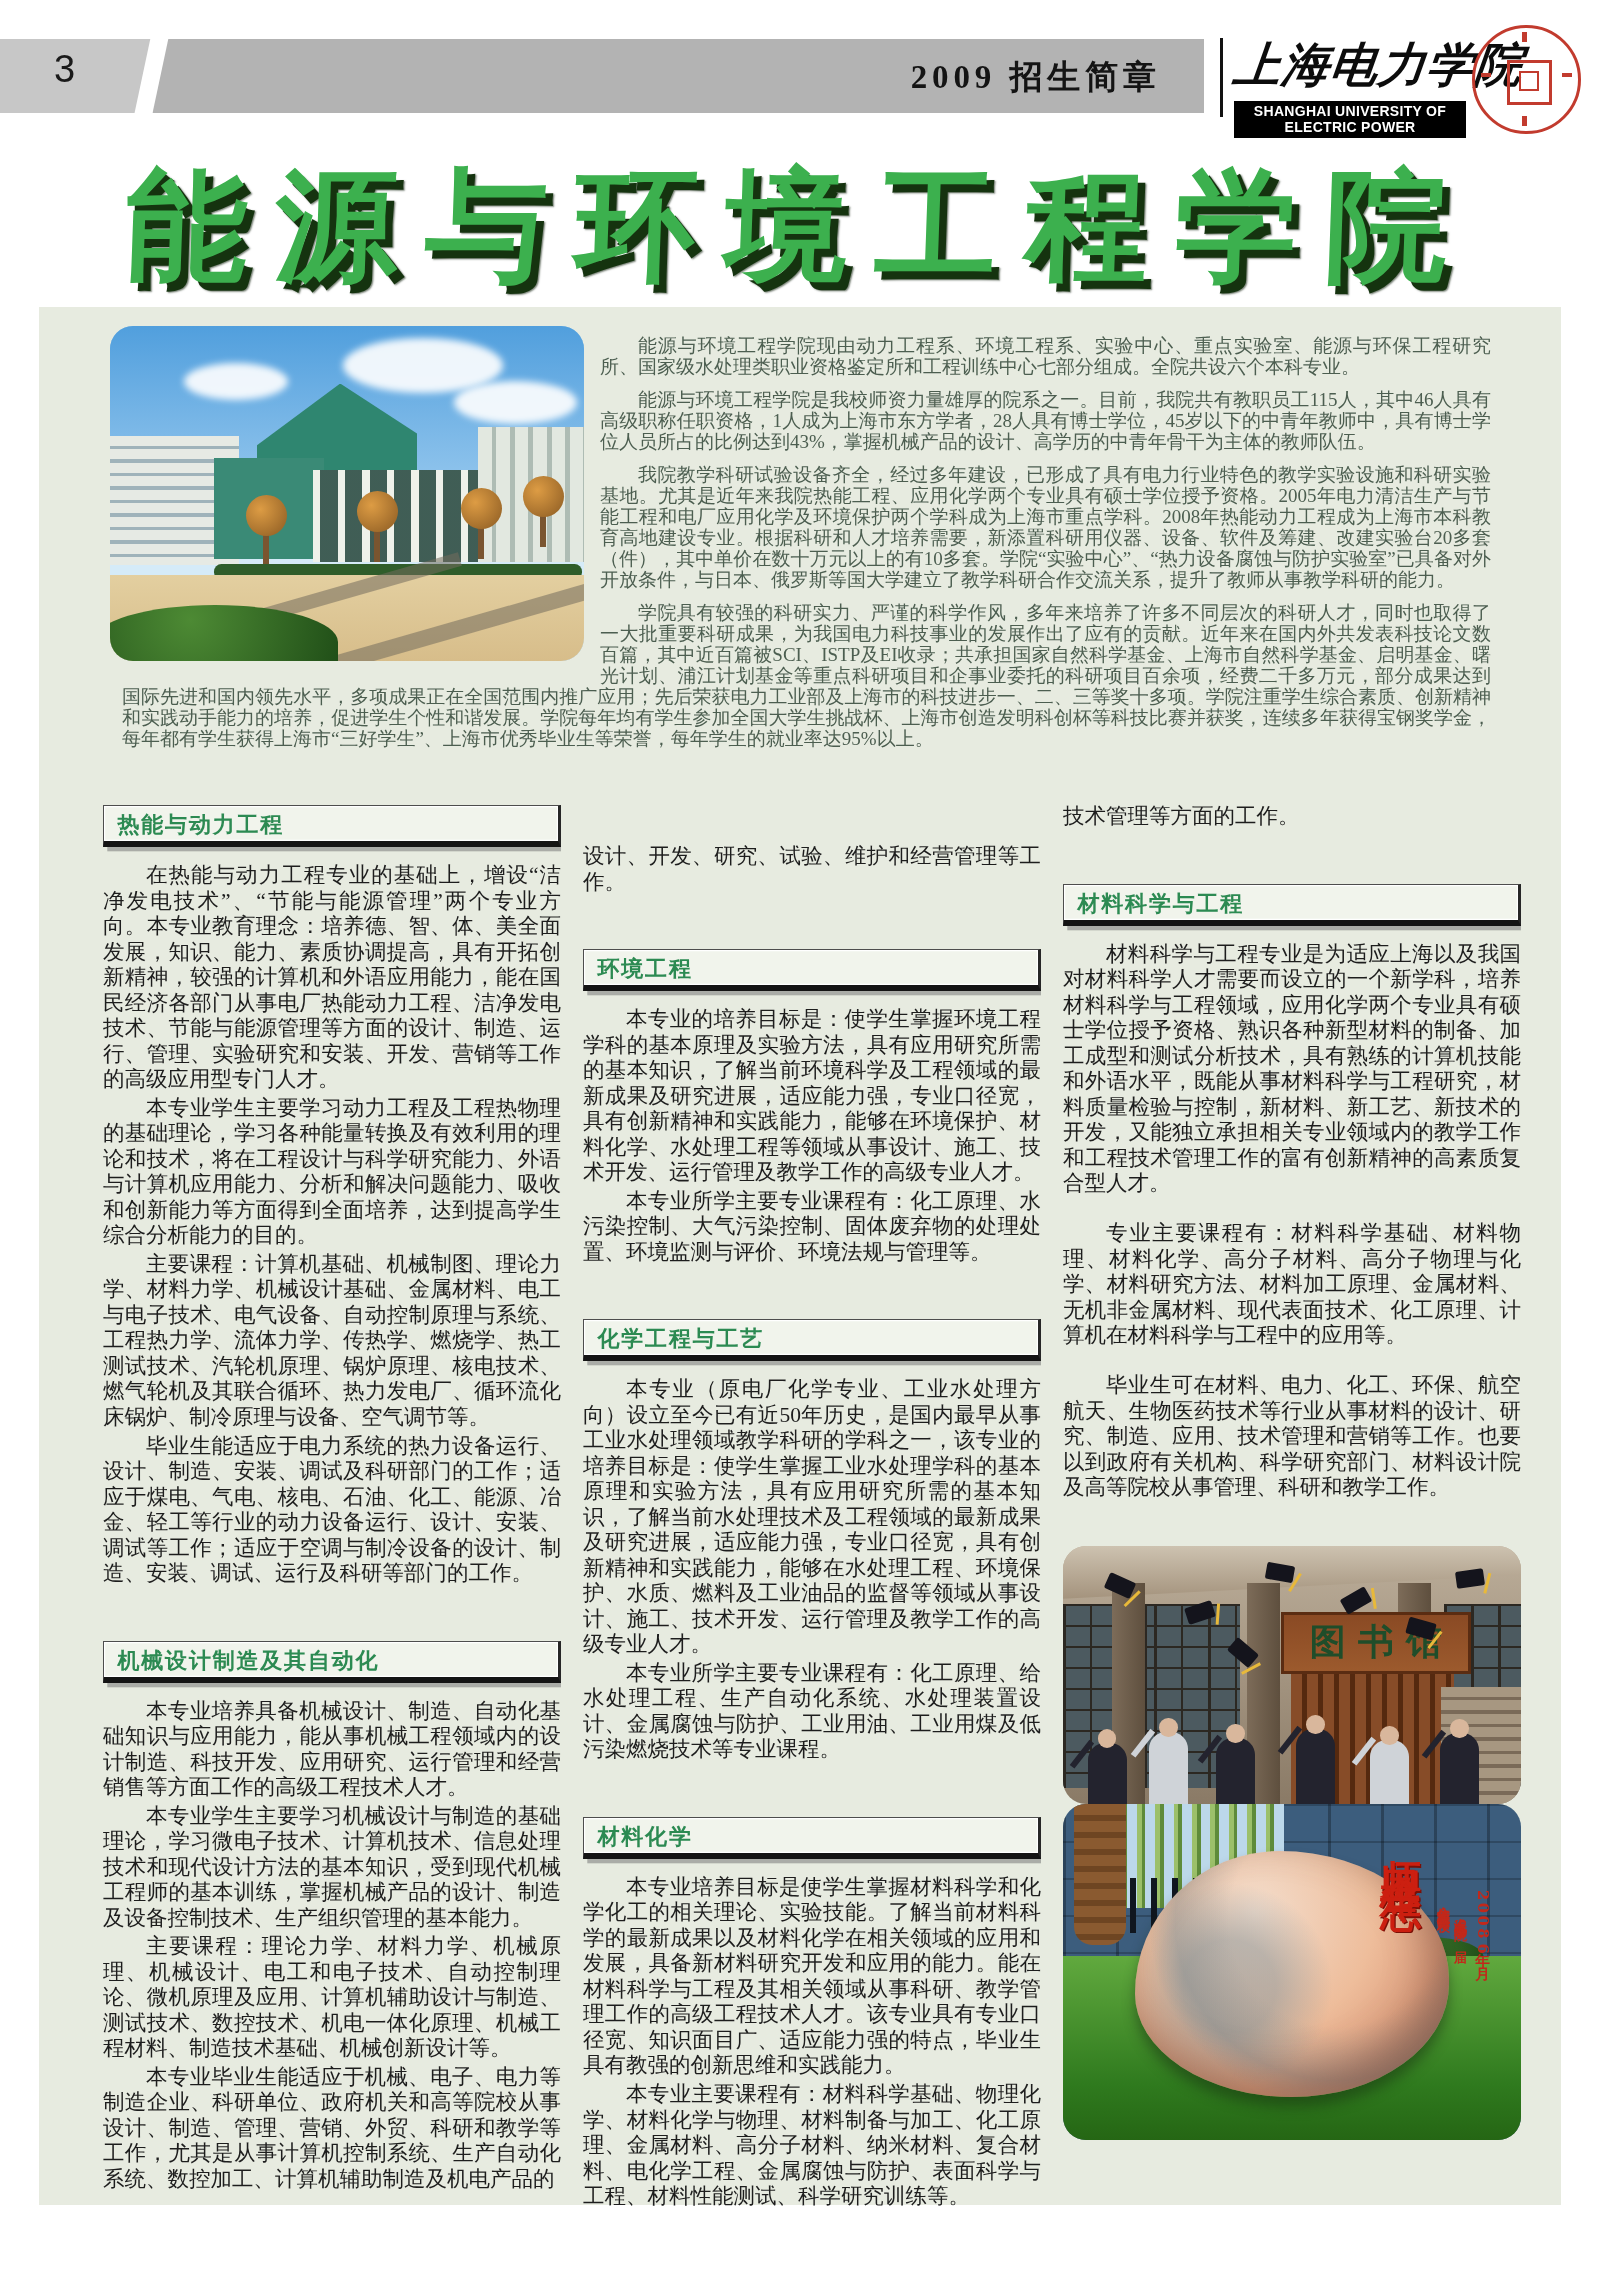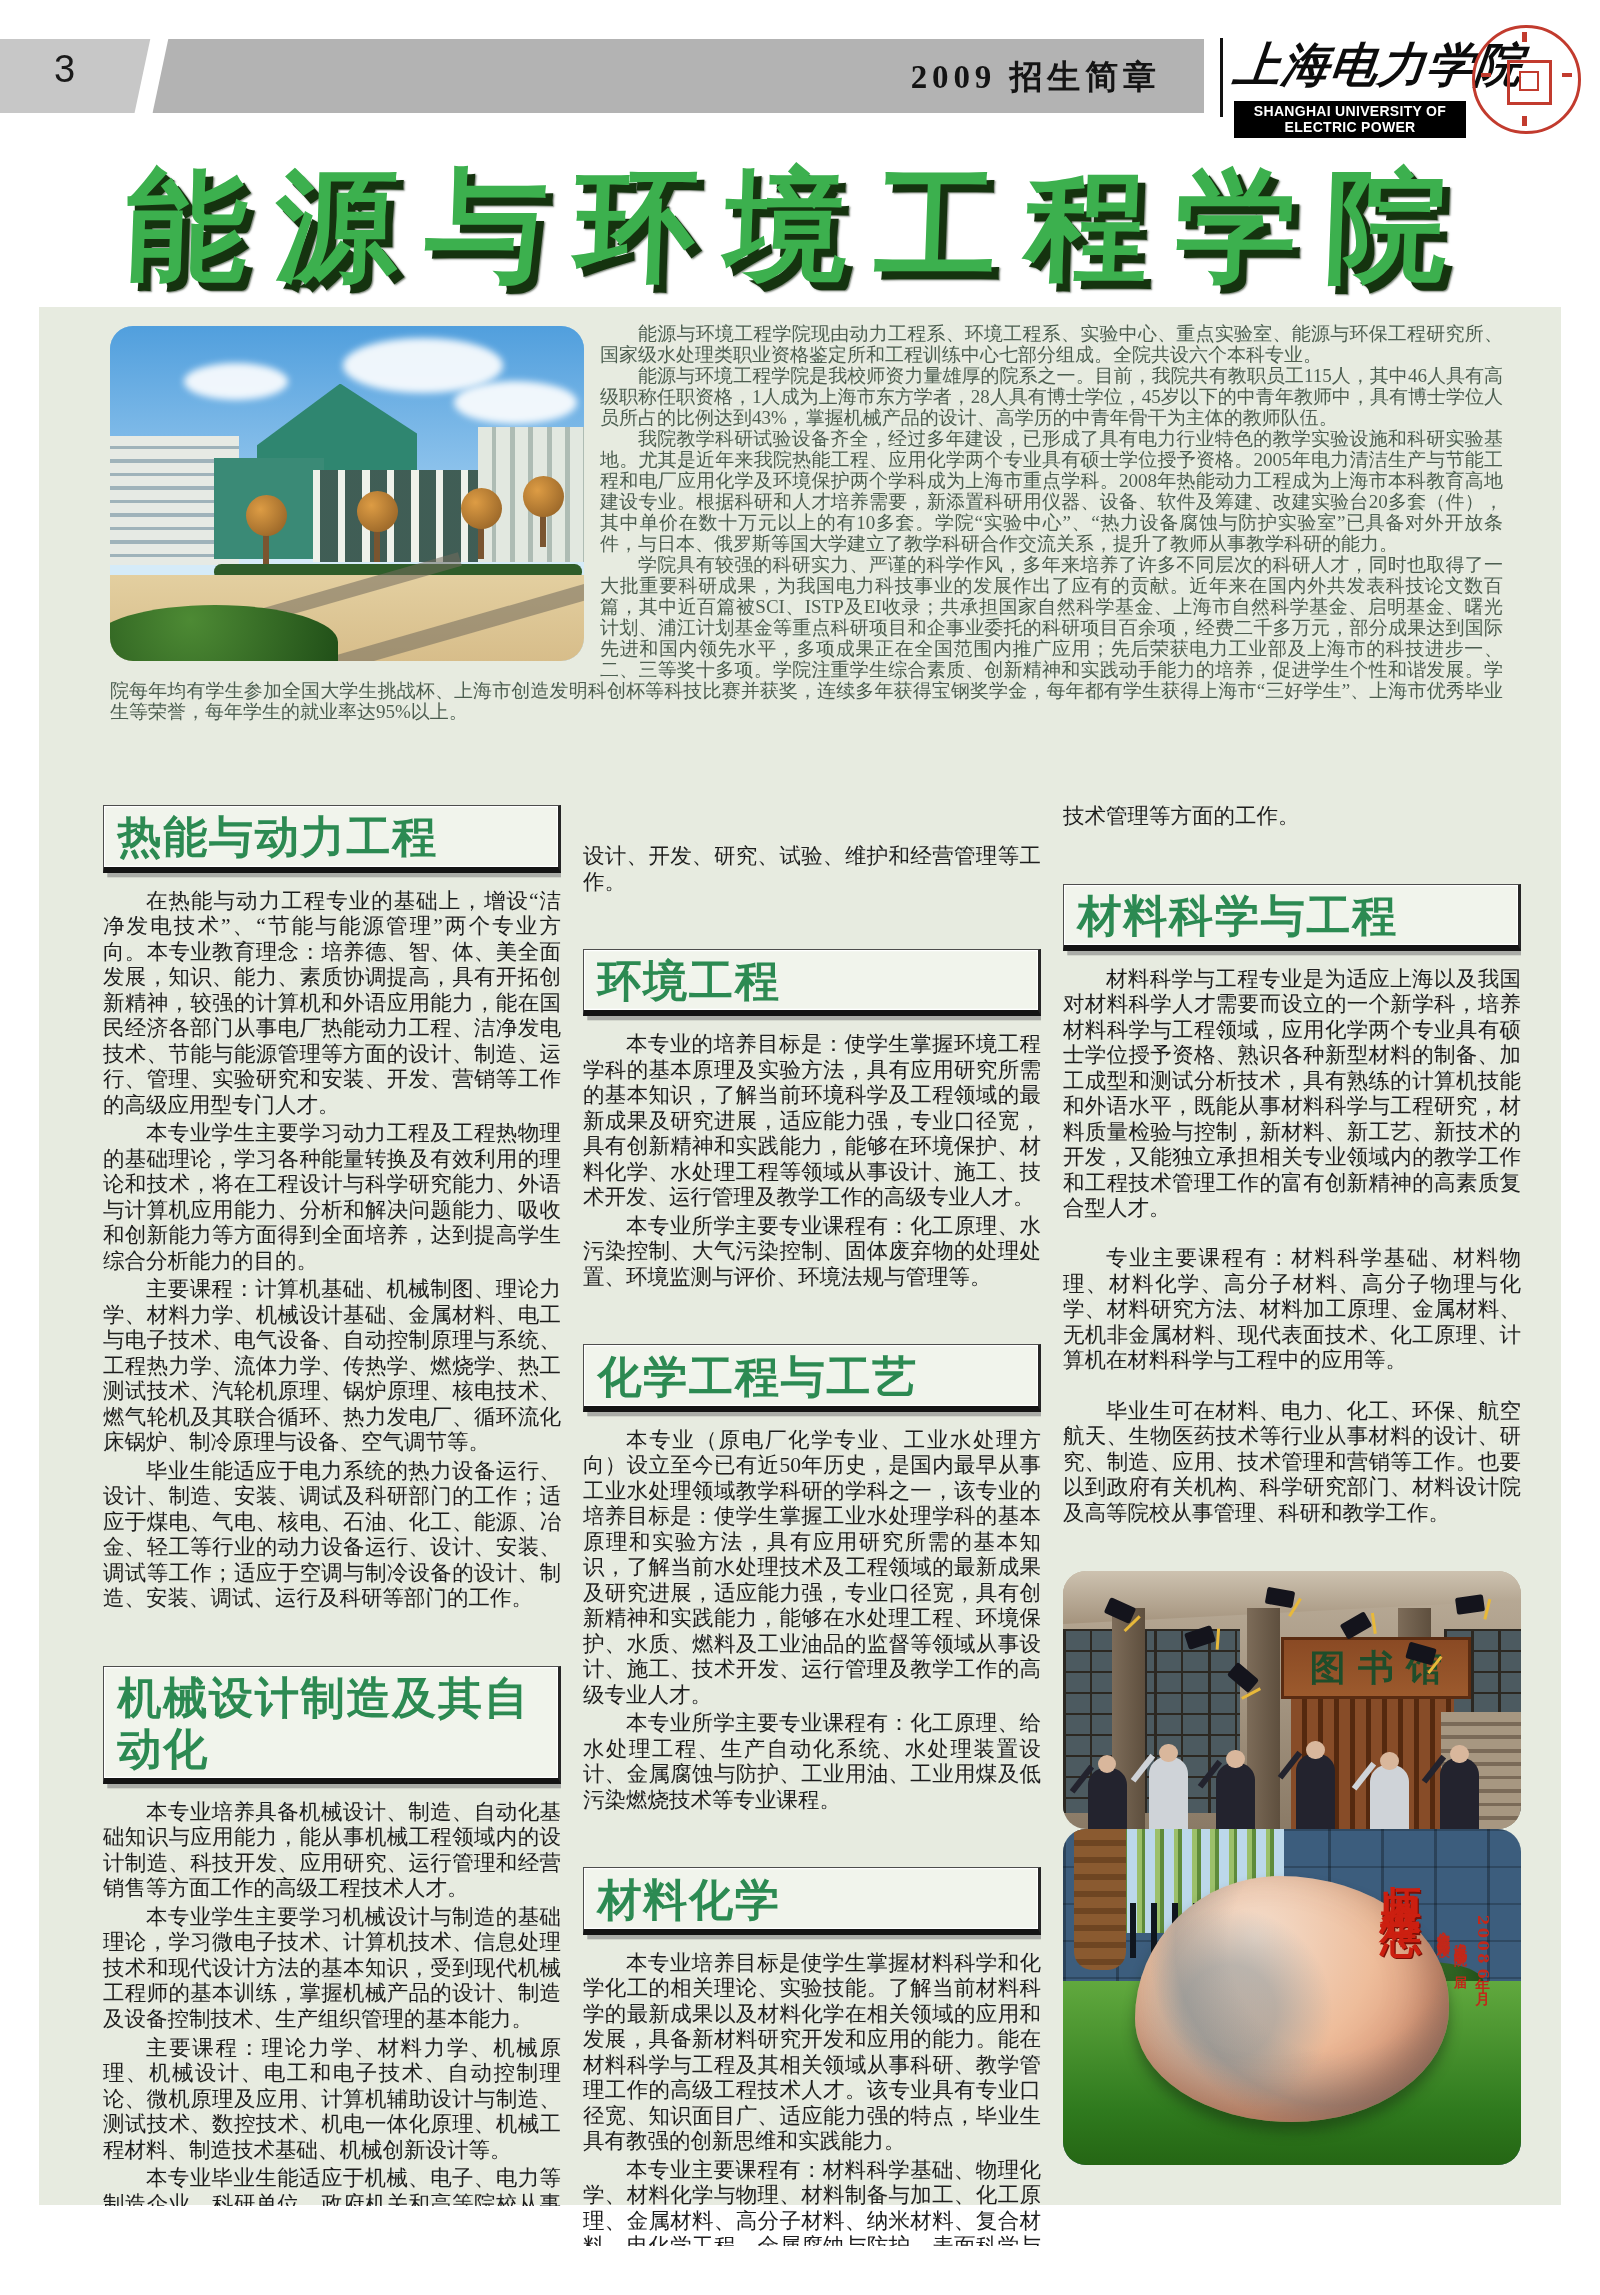--- a/index.html
+++ b/index.html
@@ -30,21 +30,21 @@
     font-size:122px;font-weight:bold;letter-spacing:28px;color:#3cb04e;
     font-family:"DejaVu Serif",serif;transform:skewX(-2deg);
     text-shadow:7.4px 8px 0 #15330f, 8.6px 9.2px 1.8px rgba(10,25,6,.55);
     white-space:nowrap;
   }
   
   .panel{position:absolute;left:39px;top:307px;width:1522px;height:1898px;background:#e7ebe0;}
   
   .intro{position:absolute;left:71px;top:16px;width:1393px;height:491px;overflow:hidden;
     font-size:19px;line-height:21px;color:#4c5e50;text-align:justify;}
-  .intro p{margin:0;text-indent:2em;}
+  .intro p{margin:12px;text-indent:2em;}
   .photo{border-radius:23px;overflow:hidden;position:relative;}
   .campus{float:left;width:474px;height:335px;margin:2.5px 16px 7.4px 0;background:#9cc7e8;}
   .sky{position:absolute;inset:0;background:linear-gradient(#519fdd 0%,#8ec3ec 45%,#d5ebf8 70%);}
   .cloud{position:absolute;background:#fff;border-radius:50%;filter:blur(3.7px);opacity:.9;}
   .c1{left:233px;top:12.3px;width:160px;height:55px;} .c2{left:344px;top:55px;width:123px;height:43px;} .c3{left:74px;top:37px;width:104px;height:37px;}
   .bld-left{position:absolute;left:0;top:110px;width:129px;height:129px;background:#e6eae4;
     background-image:repeating-linear-gradient(#e6eae4 0 9.8px,#9fb3ba 9.8px 13.5px);}
   .bld-gable{position:absolute;left:147px;top:58px;width:160px;height:147px;background:#2f8670;
     clip-path:polygon(0 100%,0 42%,52% 0,100% 34%,100% 100%);}
   .bld-teal{position:absolute;left:104px;top:132px;width:110px;height:101px;background:#3a8a76;}
@@ -62,21 +62,21 @@
   .p1{left:37px;top:270px;width:319px;height:13.5px;} .p2{left:129px;top:301px;width:393px;height:16px;}
   .hedge-front{position:absolute;left:-18.4px;top:279px;width:246px;height:74px;border-radius:60% 60% 0 0;
     background:radial-gradient(circle at 40% 20%,#4d8a34,#1f4d17);}
   
   .col{position:absolute;top:497px;width:458px;height:1402px;overflow:hidden;}
   .col1{left:64px;} .col2{left:544px;margin-top:40px;} .col3{left:1024px;}
   .h-box{
     background:#f1f4ec;border:1.8px solid #4d4d4d;border-right:3.1px solid #262626;border-bottom:6.1px solid #141414;
     box-shadow:4.3px 4.3px 0 rgba(110,110,110,.5), inset 0 0 0 1.2px #fff;
     margin:54px 0 16px;padding:6.1px 11px 3.7px 13.5px;
-    font-family:"Liberation Sans","DejaVu Sans",sans-serif;font-weight:bold;font-size:44px;line-height:1.15;
+    font-family:"Liberation Sans","DejaVu Sans",sans-serif;font-weight:bold;font-size:22px;line-height:1.15;
     color:#2c8a52;letter-spacing:1.8px;
   }
   .col .h-box:first-child{margin-top:1.2px;}
   .col p{margin:0 0 3.1px;font-size:21.5px;line-height:25.5px;text-align:justify;text-indent:2em;color:#1d1d1d;}
   .col p.cont{text-indent:0;}
   .col3 p{margin-bottom:24.6px;}
   
   .grad{width:458px;height:258px;margin-top:45px;background:linear-gradient(#bcae9a,#8a7a66);}
   .canopy{position:absolute;left:0;top:0;width:458px;height:53px;background:linear-gradient(#cdc2b0,#a4937d);
     clip-path:polygon(0 0,100% 0,100% 55%,0 100%);}

